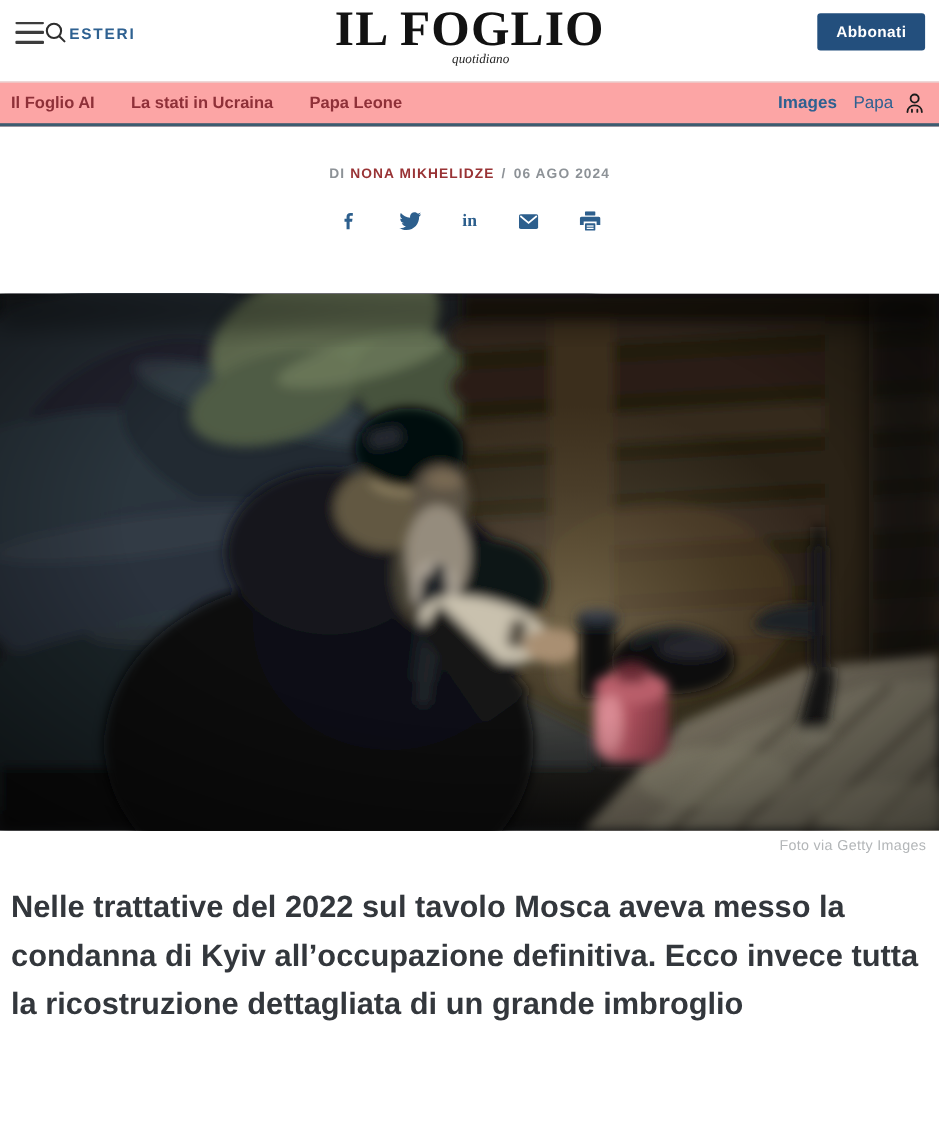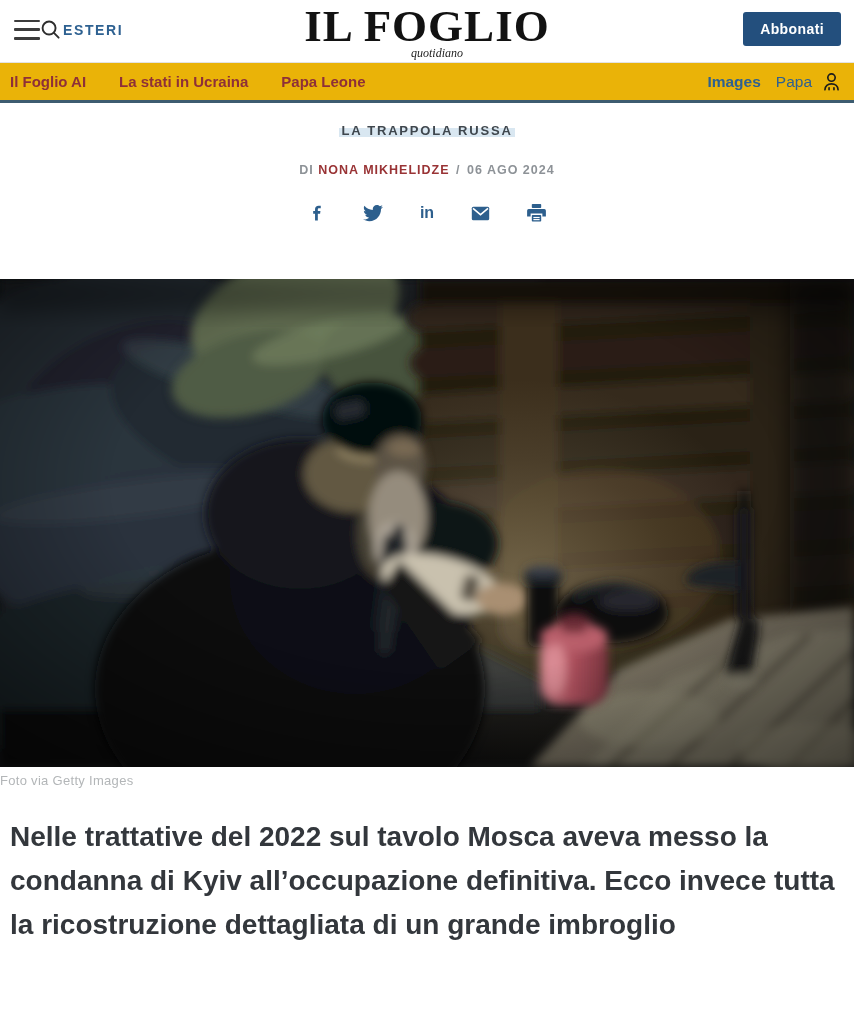--- a/index.html
+++ b/index.html
@@ -43,21 +43,21 @@
   .subscribe-btn{
     position:absolute;right:13px;top:12px;
     background:var(--brand-navy);color:#fff;border:none;border-radius:3px;
     font-family:"Liberation Sans",sans-serif;
     font-size:14px;font-weight:700;letter-spacing:.4px;
     padding:9px 17px;cursor:pointer;
   }
   
   .subnav{
     height:41px;border-top:1px solid #e3e3e3;border-bottom:3px solid var(--rule-steel);
-    display:flex;align-items:center;padding:0 12px 0 10px;background:#eab308;
+    display:flex;align-items:center;padding:0 12px 0 10px;background:#fca5a5;margin-top:12px;
   }
   .subnav-link{
     color:var(--nav-red);font-size:15px;font-weight:700;
     margin-right:33px;cursor:pointer;white-space:nowrap;
   }
   .subnav-right{margin-left:auto;display:flex;align-items:center;gap:15px}
   .podcast-link{color:var(--accent-blue);font-size:15.5px;font-weight:700;cursor:pointer}
   .login-link{color:var(--accent-blue);font-size:15.5px;font-weight:500;cursor:pointer}
   .person{display:flex;align-items:center;cursor:pointer;margin-left:-6px}
   
@@ -67,34 +67,34 @@
     display:inline-block;font-size:13px;font-weight:700;letter-spacing:1.8px;
     color:#3f474e;cursor:pointer;padding:0 2px;
     background:linear-gradient(to bottom,transparent 30%,var(--kicker-highlight) 30%,var(--kicker-highlight) 94%,transparent 94%);
   }
   .headline{
     font-family:"Liberation Serif","DejaVu Serif",serif;
     font-weight:400;font-size:31px;line-height:1.29;color:#181818;
     max-width:800px;margin:13px auto 0;
   }
   .byline{
-    margin-top:24px;font-size:12.5px;font-weight:700;letter-spacing:1px;
+    margin-top:36px;font-size:12.5px;font-weight:700;letter-spacing:1px;
     color:#8d9297;white-space:nowrap;
   }
   .byline .author{color:var(--author-red);cursor:pointer}
   .byline .sep{margin:0 2px}
   .share-row{margin-top:26px;display:flex;justify-content:center;align-items:center;gap:37px}
   .share-btn{cursor:pointer;display:flex;align-items:center;justify-content:center}
   .share-btn svg{display:block}
-  .linkedin-txt{font-size:16px;font-weight:800;color:var(--icon-blue);line-height:1;font-family:Liberation Sans, sans-serif}
+  .linkedin-txt{font-size:16px;font-weight:800;color:var(--icon-blue);line-height:1;font-family:Liberation Serif, serif}
   
   .photo{margin-top:56px;width:854px;height:488px;background:#14161a;overflow:hidden}
   .photo svg{display:block}
   .photo-caption{
-    text-align:left;color:#b3b6b8;font-size:13px;letter-spacing:.3px;
+    text-align:right;color:#b3b6b8;font-size:13px;letter-spacing:.3px;
     padding:6px 12px 0 0;
   }
   
   .lede{
     margin:27px 14px 0 10px;
     font-size:28px;font-weight:700;line-height:1.58;color:#33373c;
   }
 </style>
 </head>
 <body>
@@ -135,23 +135,20 @@
         <circle cx="12" cy="7.5" r="4.2"></circle>
         <path d="M4.5 21.5c0-4.4 3.4-6.8 7.5-6.8s7.5 2.4 7.5 6.8"></path>
         <line x1="9.2" y1="19.2" x2="9.2" y2="21.4"></line>
         <line x1="14.8" y1="19.2" x2="14.8" y2="21.4"></line>
       </svg>
     </span>
   </div>
 </div>
 
 <div class="article-head">
-  <div class="kicker-wrap">
-    <a class="kicker">LA TRAPPOLA RUSSA</a>
-  </div>
   <div class="byline">
     <span>DI</span>
     <span class="author">NONA MIKHELIDZE</span>
     <span class="sep">/</span>
     <span>06 AGO 2024</span>
   </div>
 
   <div class="share-row">
     <span class="share-btn">
       <svg width="18" height="18" viewBox="0 0 24 24" fill="#2d5f8d">

